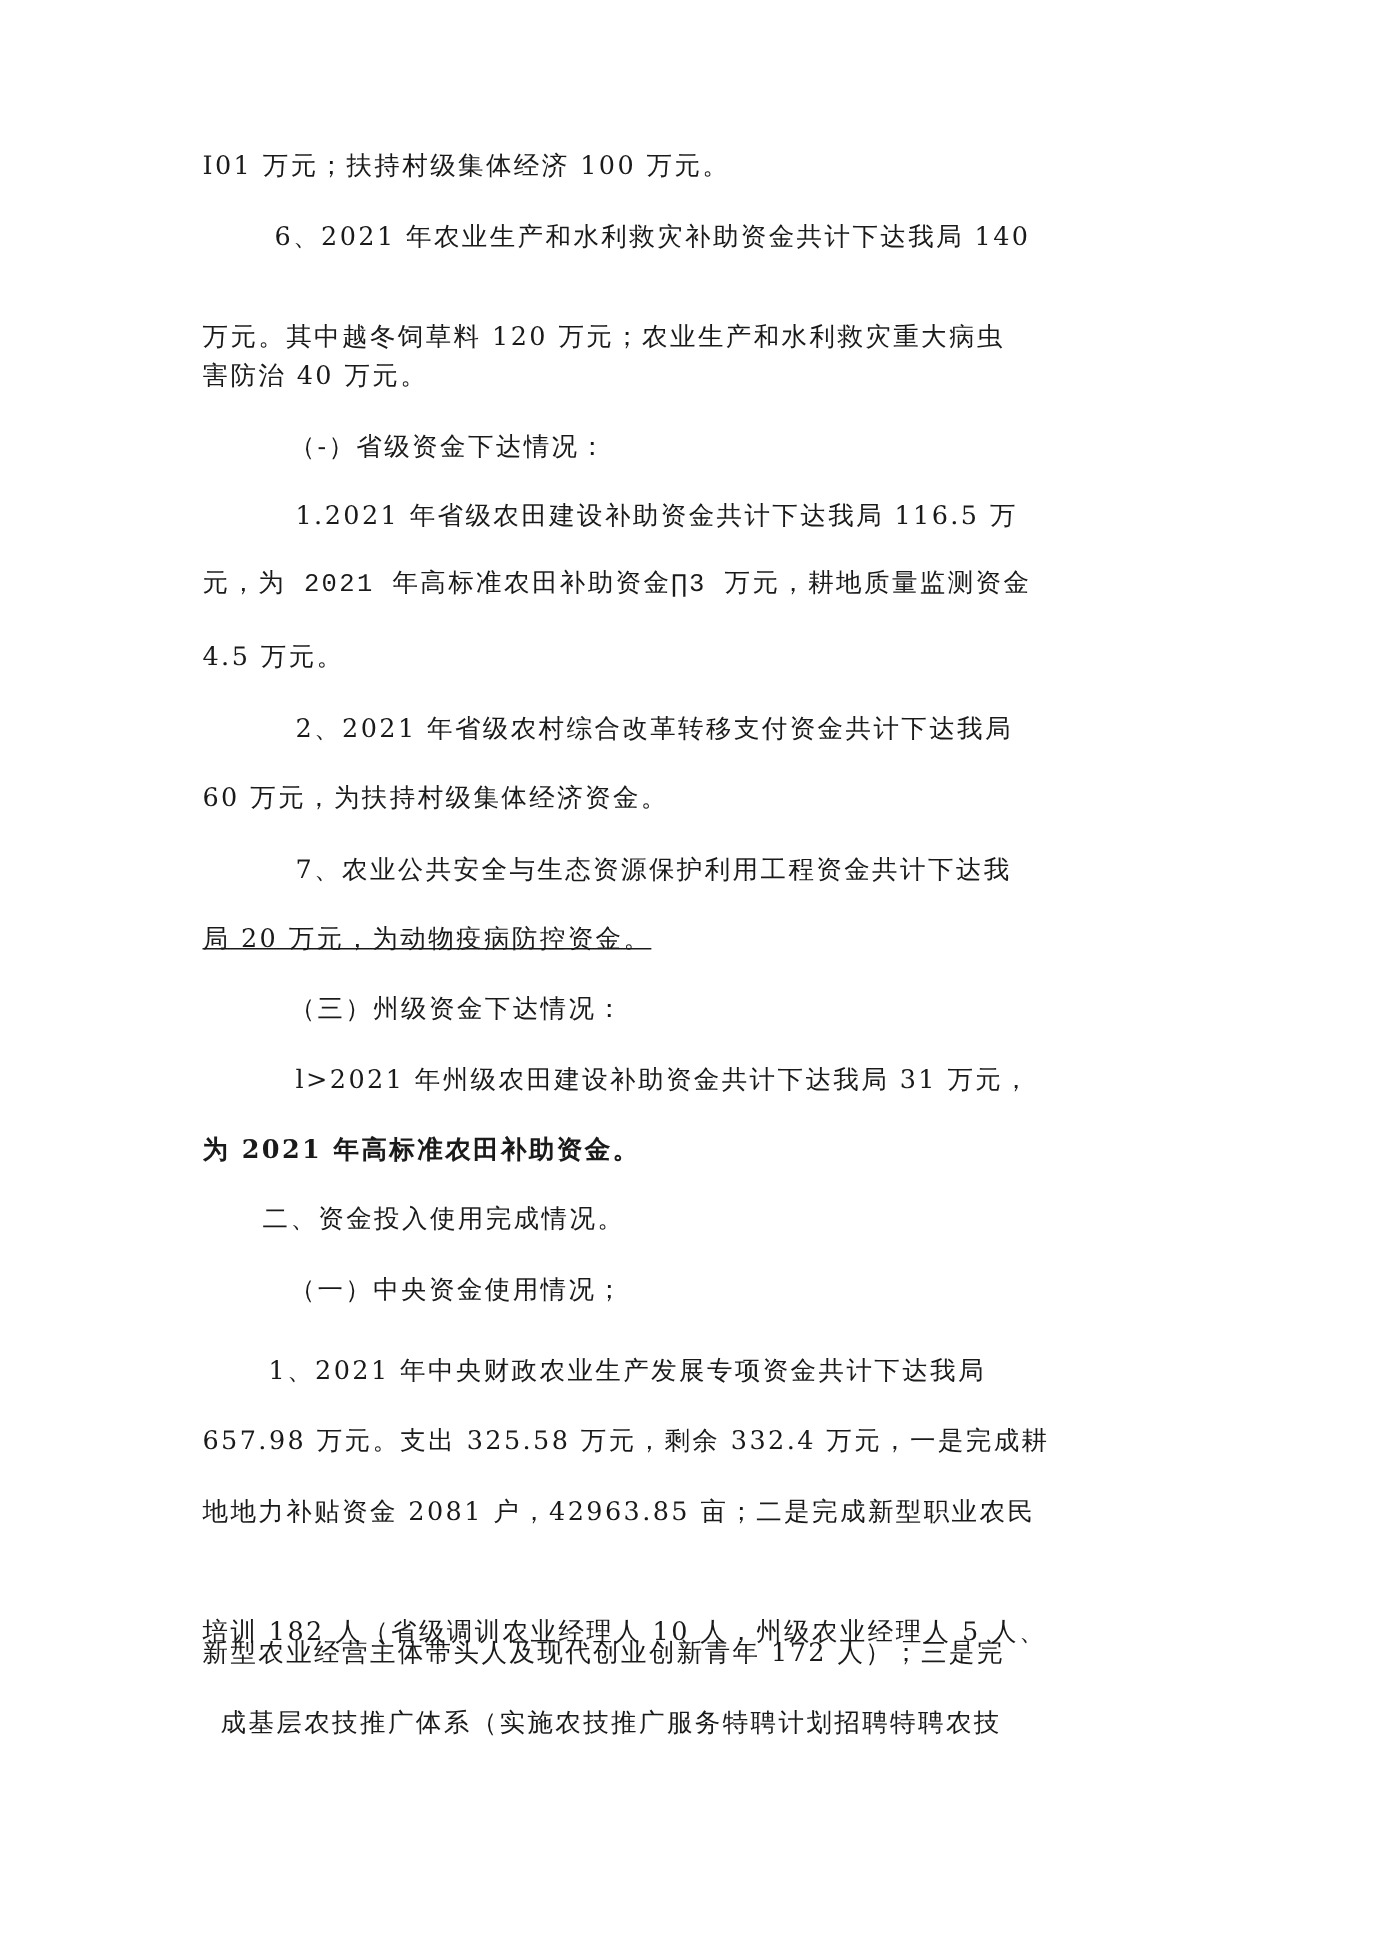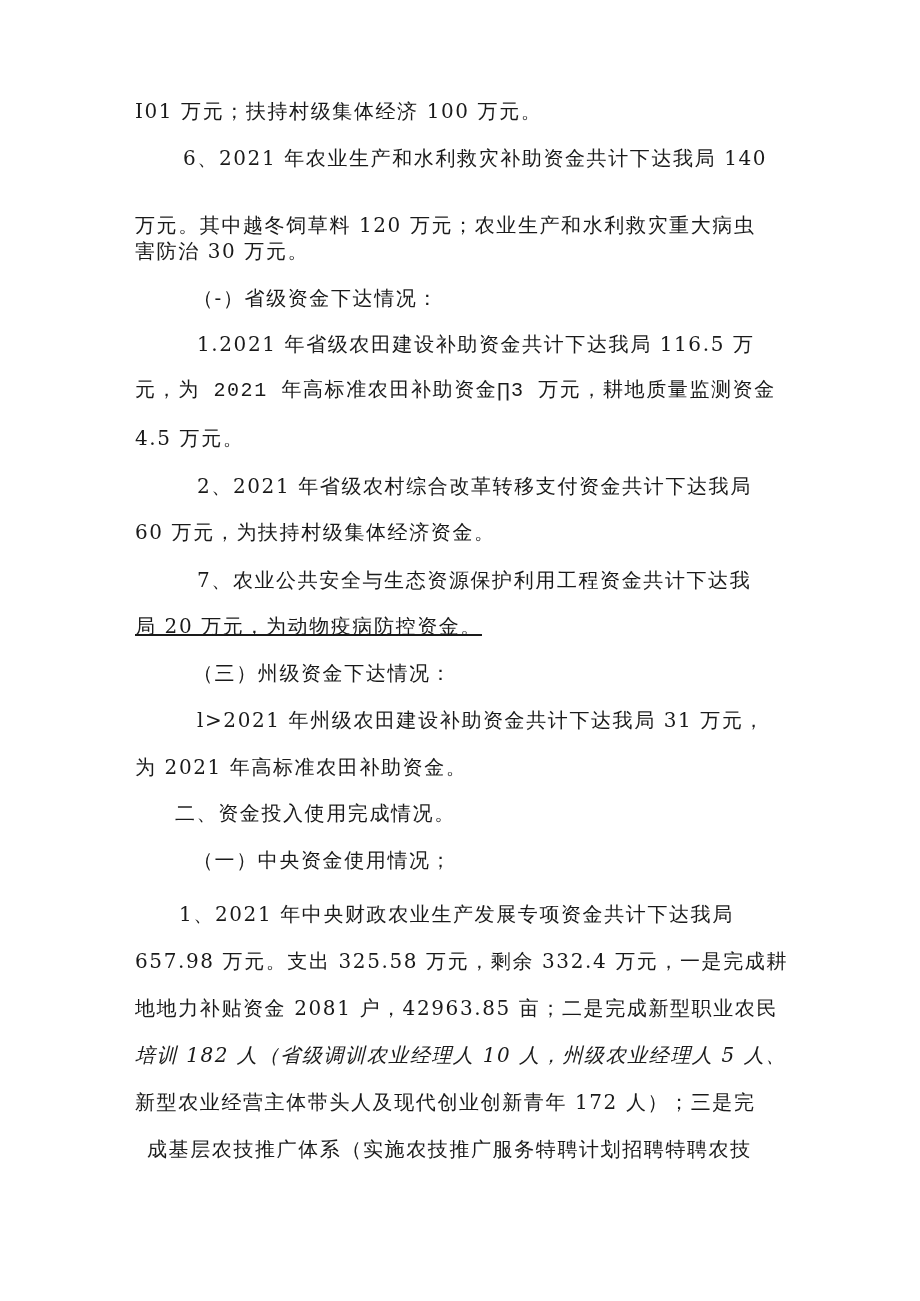--- a/index.html
+++ b/index.html
@@ -17,46 +17,46 @@
     }
     .page {
       position: absolute;
       left: 135px;
       top: 96px;
       width: 655px;
     }
     .line {
       position: absolute;
       left: 0;
-      font-size: 20px;
+      font-size: 17px;
       line-height: 30px;
       white-space: nowrap;
       letter-spacing: 1.6px;
     }
   </style>
 </head>
 <body>
 
 <div class="page">
   <div class="line" style="left:0px;top:0px;">I01 万元；扶持村级集体经济 100 万元。</div>
   <div class="line" style="left:48px;top:47px;">6、2021 年农业生产和水利救灾补助资金共计下达我局 140</div>
   <div class="line" style="left:0px;top:94px;margin-top:20px;">万元。其中越冬饲草料 120 万元；农业生产和水利救灾重大病虫</div>
-  <div class="line" style="left:0px;top:140px;">害防治 30 万元。</div>
+  <div class="line" style="left:0px;top:140px;">害防治 40 万元。</div>
   <div class="line" style="left:58px;top:187px;">（-）省级资金下达情况：</div>
   <div class="line" style="left:62px;top:233px;">1.2021 年省级农田建设补助资金共计下达我局 116.5 万</div>
   <div class="line" style="left:0px;top:280px;font-family:Liberation Mono, monospace;">元，为 2021 年高标准农田补助资金∏3 万元，耕地质量监测资金</div>
   <div class="line" style="left:0px;top:327px;">4.5 万元。</div>
   <div class="line" style="left:62px;top:375px;">2、2021 年省级农村综合改革转移支付资金共计下达我局</div>
   <div class="line" style="left:0px;top:421px;">60 万元，为扶持村级集体经济资金。</div>
   <div class="line" style="left:62px;top:469px;">7、农业公共安全与生态资源保护利用工程资金共计下达我</div>
   <div class="line" style="left:0px;top:515px;text-decoration:underline;">局 20 万元，为动物疫病防控资金。</div>
   <div class="line" style="left:58px;top:562px;">（三）州级资金下达情况：</div>
   <div class="line" style="left:62px;top:609px;text-align:center;">l&gt;2021 年州级农田建设补助资金共计下达我局 31 万元，</div>
-  <div class="line" style="left:0px;top:656px;">为 2021 年高标准农田补助资金。</div>
+  <div class="line" style="left:0px;top:656px;font-weight:bold;">为 2021 年高标准农田补助资金。</div>
   <div class="line" style="left:40px;top:702px;">二、资金投入使用完成情况。</div>
   <div class="line" style="left:58px;top:749px;">（一）中央资金使用情况；</div>
   <div class="line" style="left:44px;top:803px;">1、2021 年中央财政农业生产发展专项资金共计下达我局</div>
   <div class="line" style="left:0px;top:850px;">657.98 万元。支出 325.58 万元，剩余 332.4 万元，一是完成耕</div>
   <div class="line" style="left:0px;top:897px;">地地力补贴资金 2081 户，42963.85 亩；二是完成新型职业农民</div>
-  <div class="line" style="left:0px;top:944px;font-style:italic;">培训 182 人（省级调训农业经理人 10 人，州级农业经理人 5 人、</div>
+  <div class="line" style="left:0px;top:977px;">培训 182 人（省级调训农业经理人 10 人，州级农业经理人 5 人、</div>
   <div class="line" style="left:0px;top:991px;">新型农业经营主体带头人及现代创业创新青年 172 人）；三是完</div>
   <div class="line" style="left:0px;top:1038px;margin-left:12px;">成基层农技推广体系（实施农技推广服务特聘计划招聘特聘农技</div>
 </div>
 
 </body></html>

